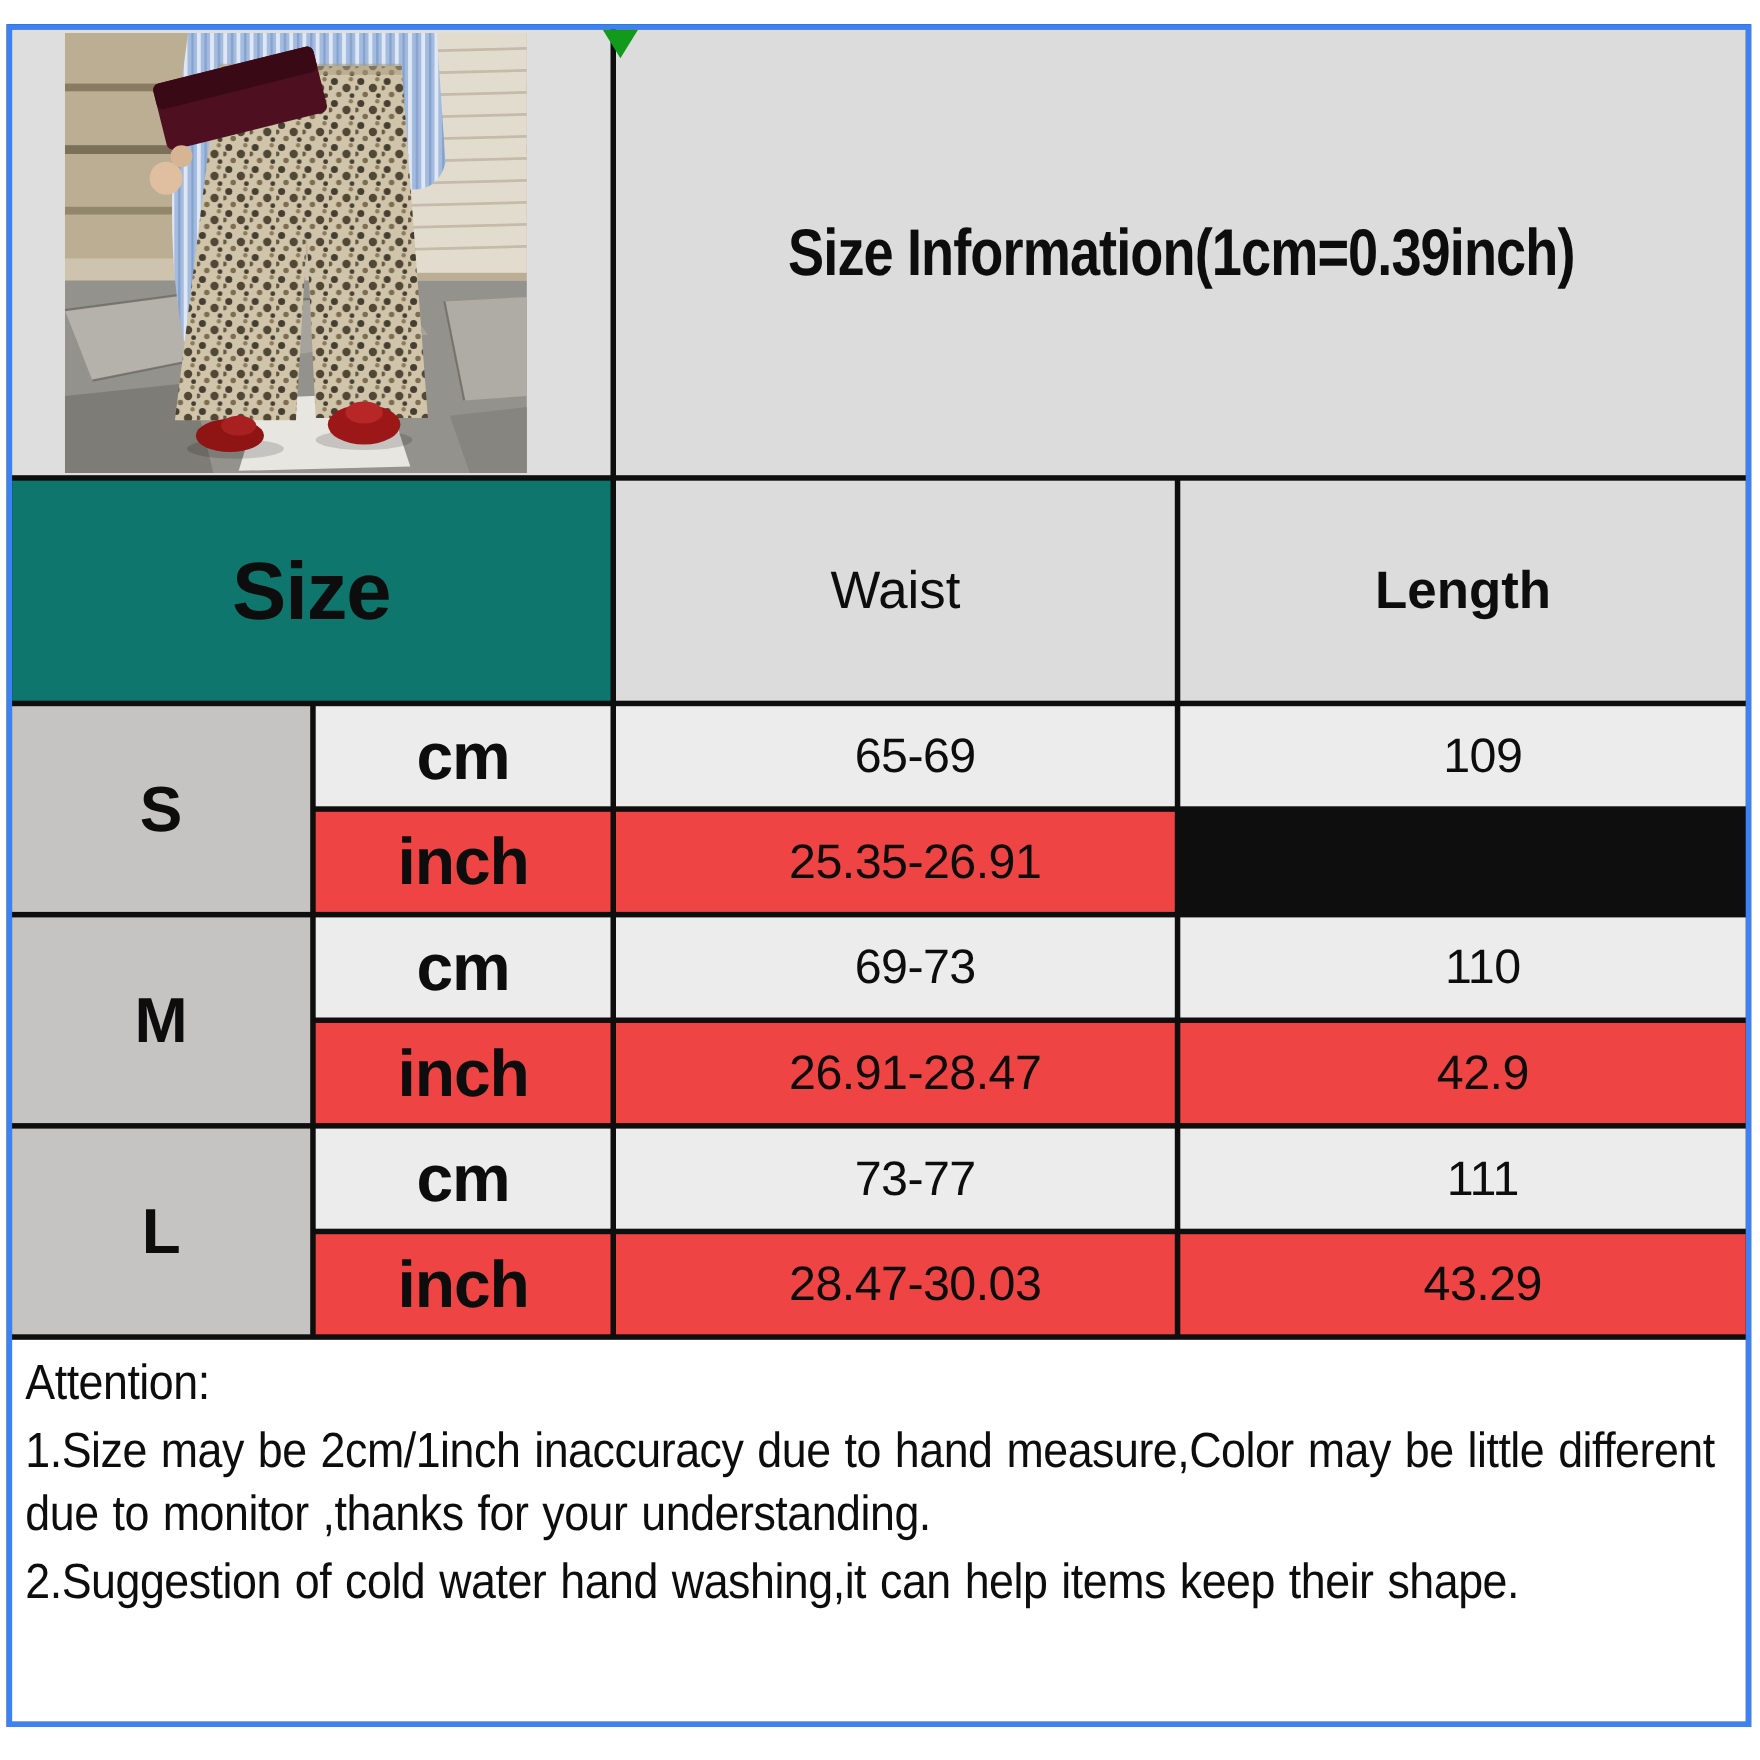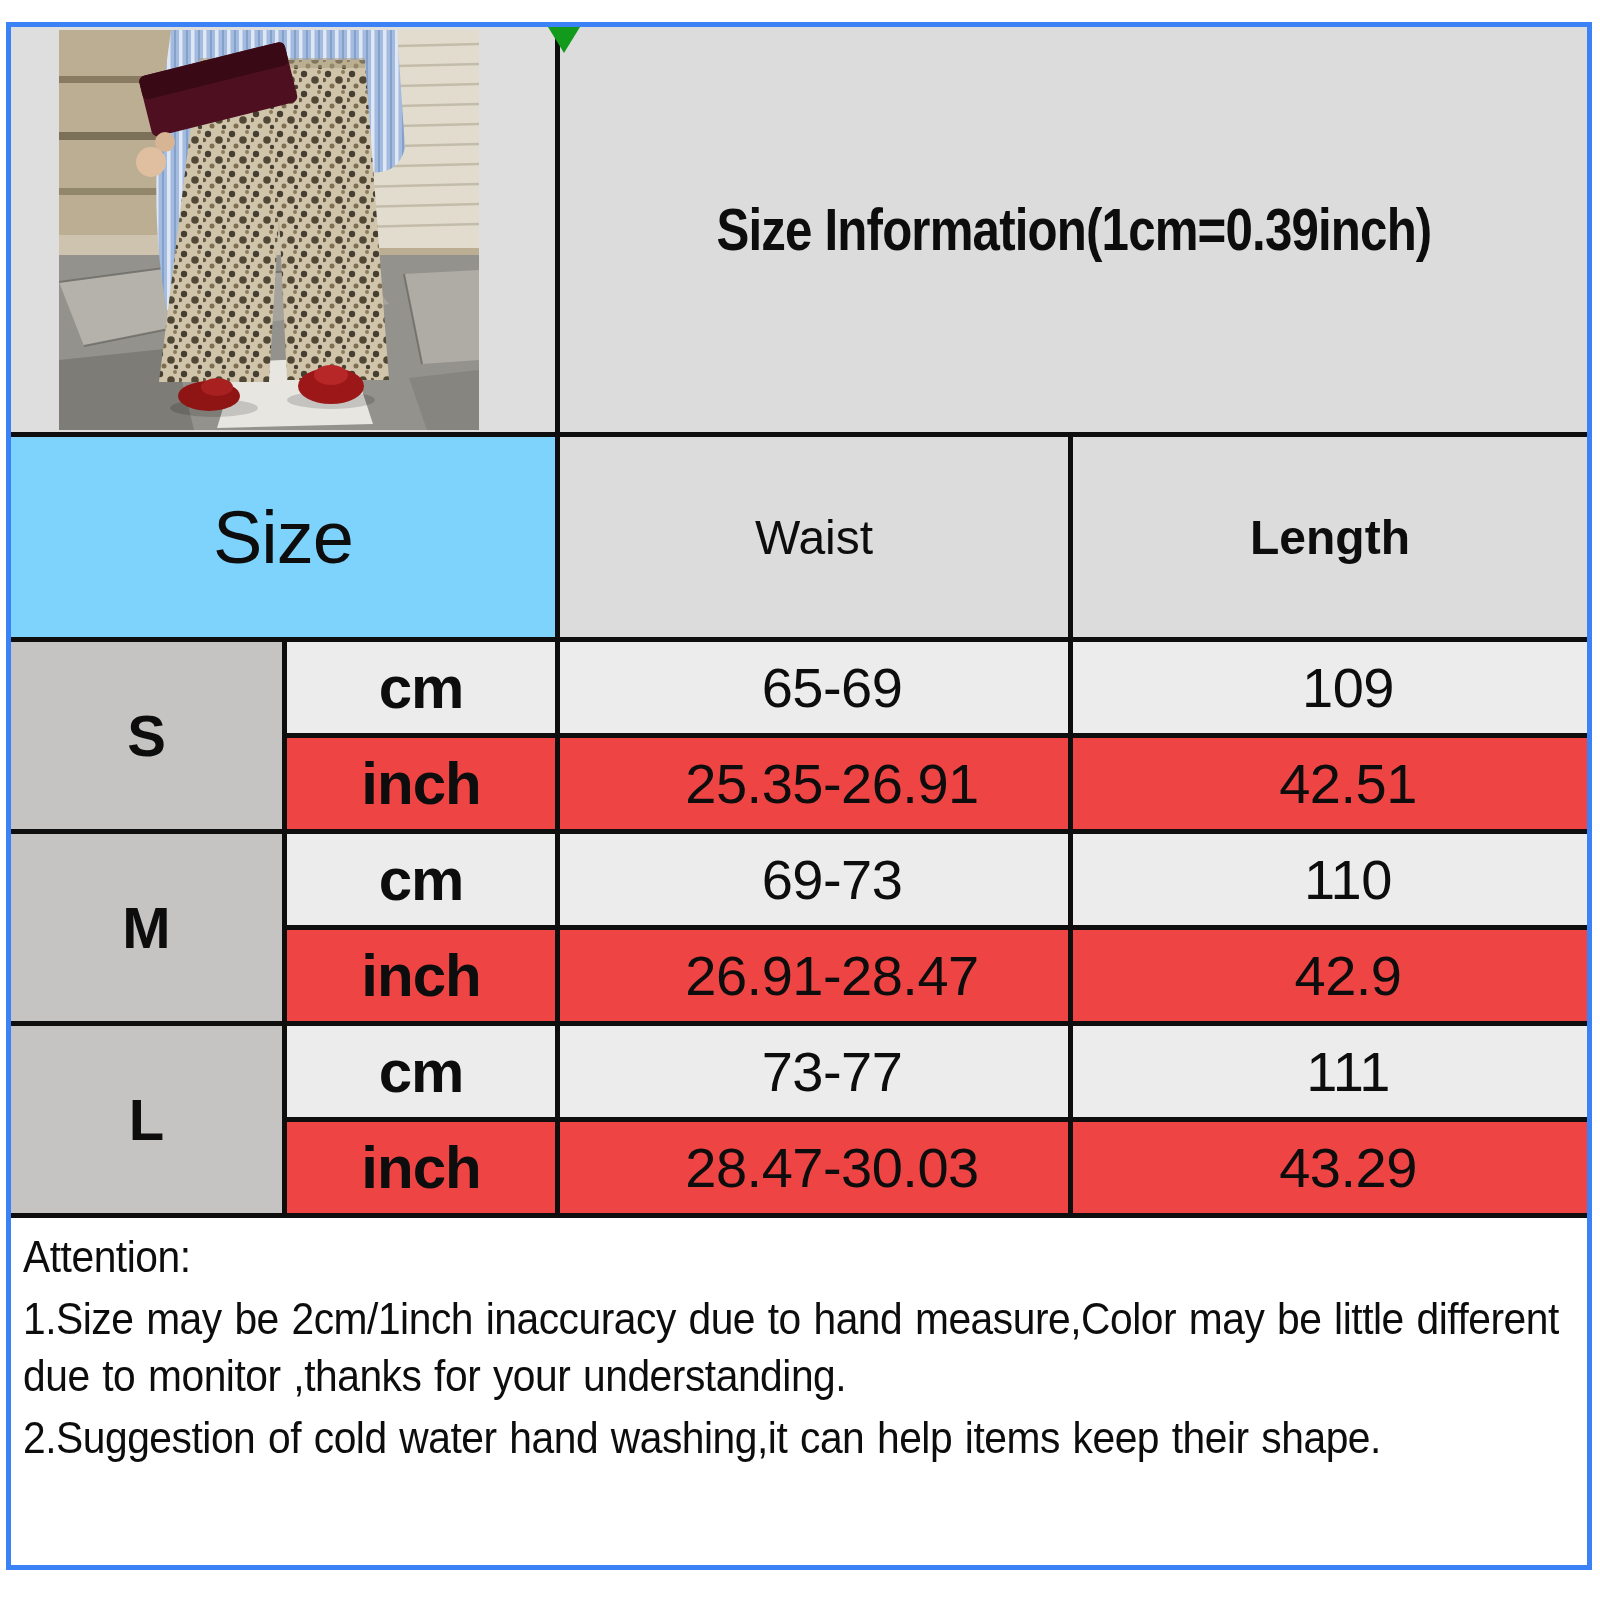--- a/index.html
+++ b/index.html
@@ -17,31 +17,31 @@
     gap:5px;
   }
   .cell{display:flex;align-items:center;justify-content:center;background:#ffffff;overflow:hidden;}
   .photo-cell{grid-area:1/1/2/3;background:#dedede;}
   .photo-cell svg{transform:translateX(-14px);}
   .title-cell{grid-area:1/3/2/5;background:#dcdcdc;}
   .title-text{
     font-size:60px;font-weight:bold;letter-spacing:-1px;white-space:nowrap;
     display:inline-block;transform:scaleX(0.82);transform-origin:center;
   }
-  .size-hdr{grid-area:2/1/3/3;background:#7dd3fc;font-size:74px;font-weight:normal;letter-spacing:-1px;}
+  .size-hdr{grid-area:2/1/3/3;background:#0f766e;font-size:74px;font-weight:bold;letter-spacing:-1px;}
   .waist-hdr{grid-area:2/3/3/4;background:#dcdcdc;font-size:48px;font-weight:normal;}
   .length-hdr{grid-area:2/4/3/5;background:#dcdcdc;font-size:48px;font-weight:bold;}
   .size-label{background:#c6c3c3;font-size:58px;font-weight:bold;}
   .s-label{grid-area:3/1/5/2;}
   .m-label{grid-area:5/1/7/2;}
   .l-label{grid-area:7/1/9/2;}
   .row-cm{background:#ececec;}
   .row-inch{background:#ef4444;}
   .unit{font-size:60px;font-weight:bold;letter-spacing:-1px;}
-  .value{font-size:56px;letter-spacing:-0.5px;padding-left:36px;}
+  .value{font-size:44px;letter-spacing:-0.5px;padding-left:36px;}
   .attention{
     grid-area:9/1/10/5;background:#ffffff;display:block;
     padding:10px 12px 11px 12px;
   }
   .attn-inner{
     width:1700px;transform:scaleX(0.905);transform-origin:0 0;
     font-size:45px;line-height:1.28;letter-spacing:-0.5px;word-spacing:2px;
   }
   .attn-inner p{margin:0 0 4px 0;}
   .green-tri{
@@ -143,21 +143,20 @@
   <div class="cell size-hdr">Size</div>
   <div class="cell waist-hdr">Waist</div>
   <div class="cell length-hdr">Length</div>
 
   <div class="cell size-label s-label">S</div>
   <div class="cell row-cm unit" style="grid-area:3/2">cm</div>
   <div class="cell row-cm value" style="grid-area:3/3">65-69</div>
   <div class="cell row-cm value" style="grid-area:3/4">109</div>
   <div class="cell row-inch unit" style="grid-area:4/2">inch</div>
   <div class="cell row-inch value" style="grid-area:4/3">25.35-26.91</div>
-  <div class="cell row-inch value" style="grid-area:4/4">42.51</div>
 
   <div class="cell size-label m-label">M</div>
   <div class="cell row-cm unit" style="grid-area:5/2">cm</div>
   <div class="cell row-cm value" style="grid-area:5/3">69-73</div>
   <div class="cell row-cm value" style="grid-area:5/4">110</div>
   <div class="cell row-inch unit" style="grid-area:6/2">inch</div>
   <div class="cell row-inch value" style="grid-area:6/3">26.91-28.47</div>
   <div class="cell row-inch value" style="grid-area:6/4">42.9</div>
 
   <div class="cell size-label l-label">L</div>

